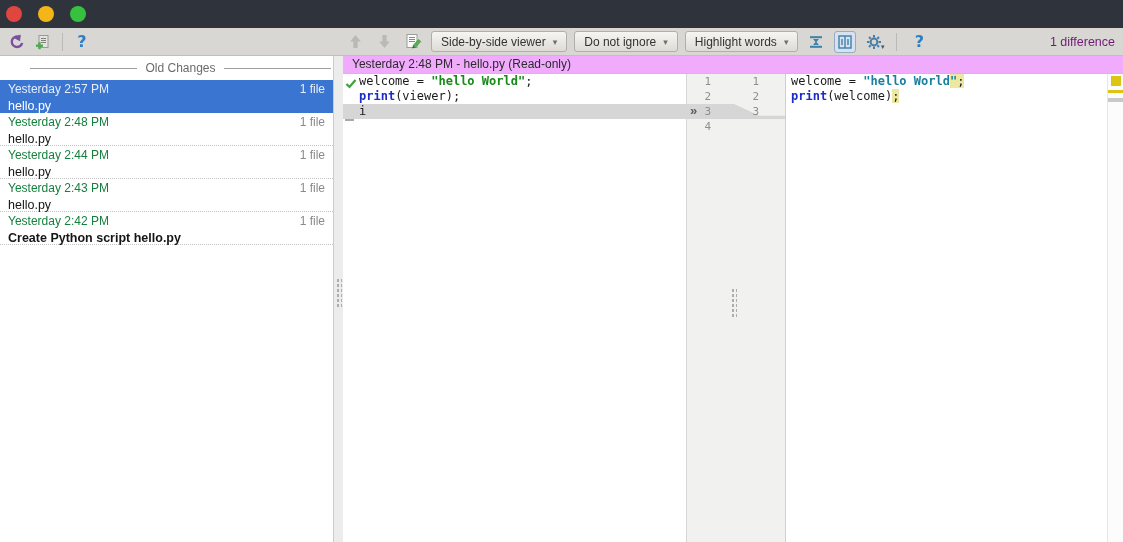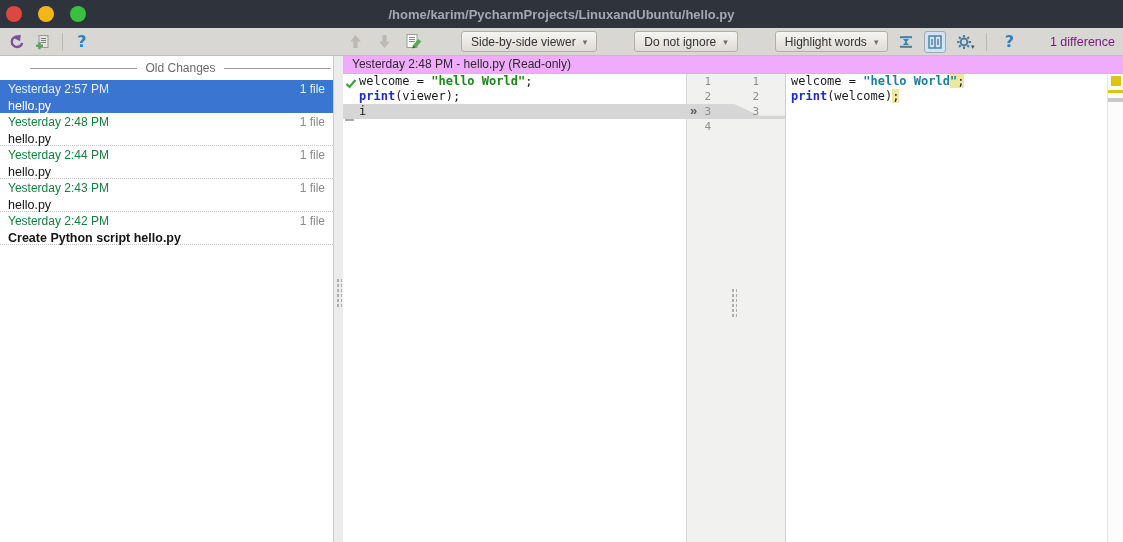--- a/index.html
+++ b/index.html
@@ -21,21 +21,21 @@
   .toolbar { position:absolute; top:28px; left:0; right:0; height:28px;
     background:#d9d7d3; border-bottom:1px solid #c2bfba; }
   .tb-left  { position:absolute; left:6px; top:0; height:27px; display:flex; align-items:center; gap:4px; }
   .tb-mid   { position:absolute; left:344px; top:0; height:27px; display:flex; align-items:center; gap:7px; }
   .tb-right { position:absolute; right:8px; top:0; height:27px; display:flex; align-items:center; }
   .icon-btn { width:22px; height:22px; display:inline-flex; align-items:center; justify-content:center; }
   .tb-sep { width:1px; height:18px; background:#bdbab4; margin:0 4px; }
   .help-q { color:#2d7ec5; font-weight:bold; font-size:16px; font-family:"DejaVu Sans", sans-serif; }
   .dd { height:21px; display:inline-flex; align-items:center; padding:0 9px;
     border:1px solid #b2afa9; border-radius:3px;
-    background:linear-gradient(#f7f5f2,#dedbd6); font-size:12px; color:#333; white-space:nowrap;margin-left:30px; }
+    background:linear-gradient(#f7f5f2,#dedbd6); font-size:12px; color:#333; white-space:nowrap; }
   .dd .caret { font-size:9px; color:#6f6f6f; margin-left:7px; }
   .toggle-on { width:22px; height:22px; border:1px solid #9aabbe; border-radius:3px;
     background:#d6e2f0; display:inline-flex; align-items:center; justify-content:center; }
   .gear-wrap { position:relative; }
   .gear-caret { position:absolute; right:1px; bottom:2px; font-size:7px; color:#44525e; }
   .diff-count { font-size:12.5px; color:#701a75; }
   
   .main { position:absolute; top:56px; left:0; right:0; bottom:0; }
   
   .history { position:absolute; left:0; top:0; width:333px; bottom:0; background:#fff; }
@@ -102,21 +102,20 @@
 </style>
 </head>
 <body>
 
 <div class="titlebar">
   <div class="lights">
     <span class="light red"></span>
     <span class="light amber"></span>
     <span class="light green"></span>
   </div>
-  <div class="win-title">/home/karim/PycharmProjects/LinuxandUbuntu/hello.py</div>
 </div>
 
 <div class="toolbar">
   <div class="tb-left">
     <span class="icon-btn">
       <svg width="18" height="18" viewBox="0 0 18 18">
         <path d="M14.2 10 a5.3 5.3 0 1 1 -2.1 -5.6" fill="none" stroke="#7b4fa0" stroke-width="2.4"></path>
         <polygon points="5.2,4.8 12.6,1.6 12.1,8.2" fill="#7b4fa0"></polygon>
       </svg>
     </span>

